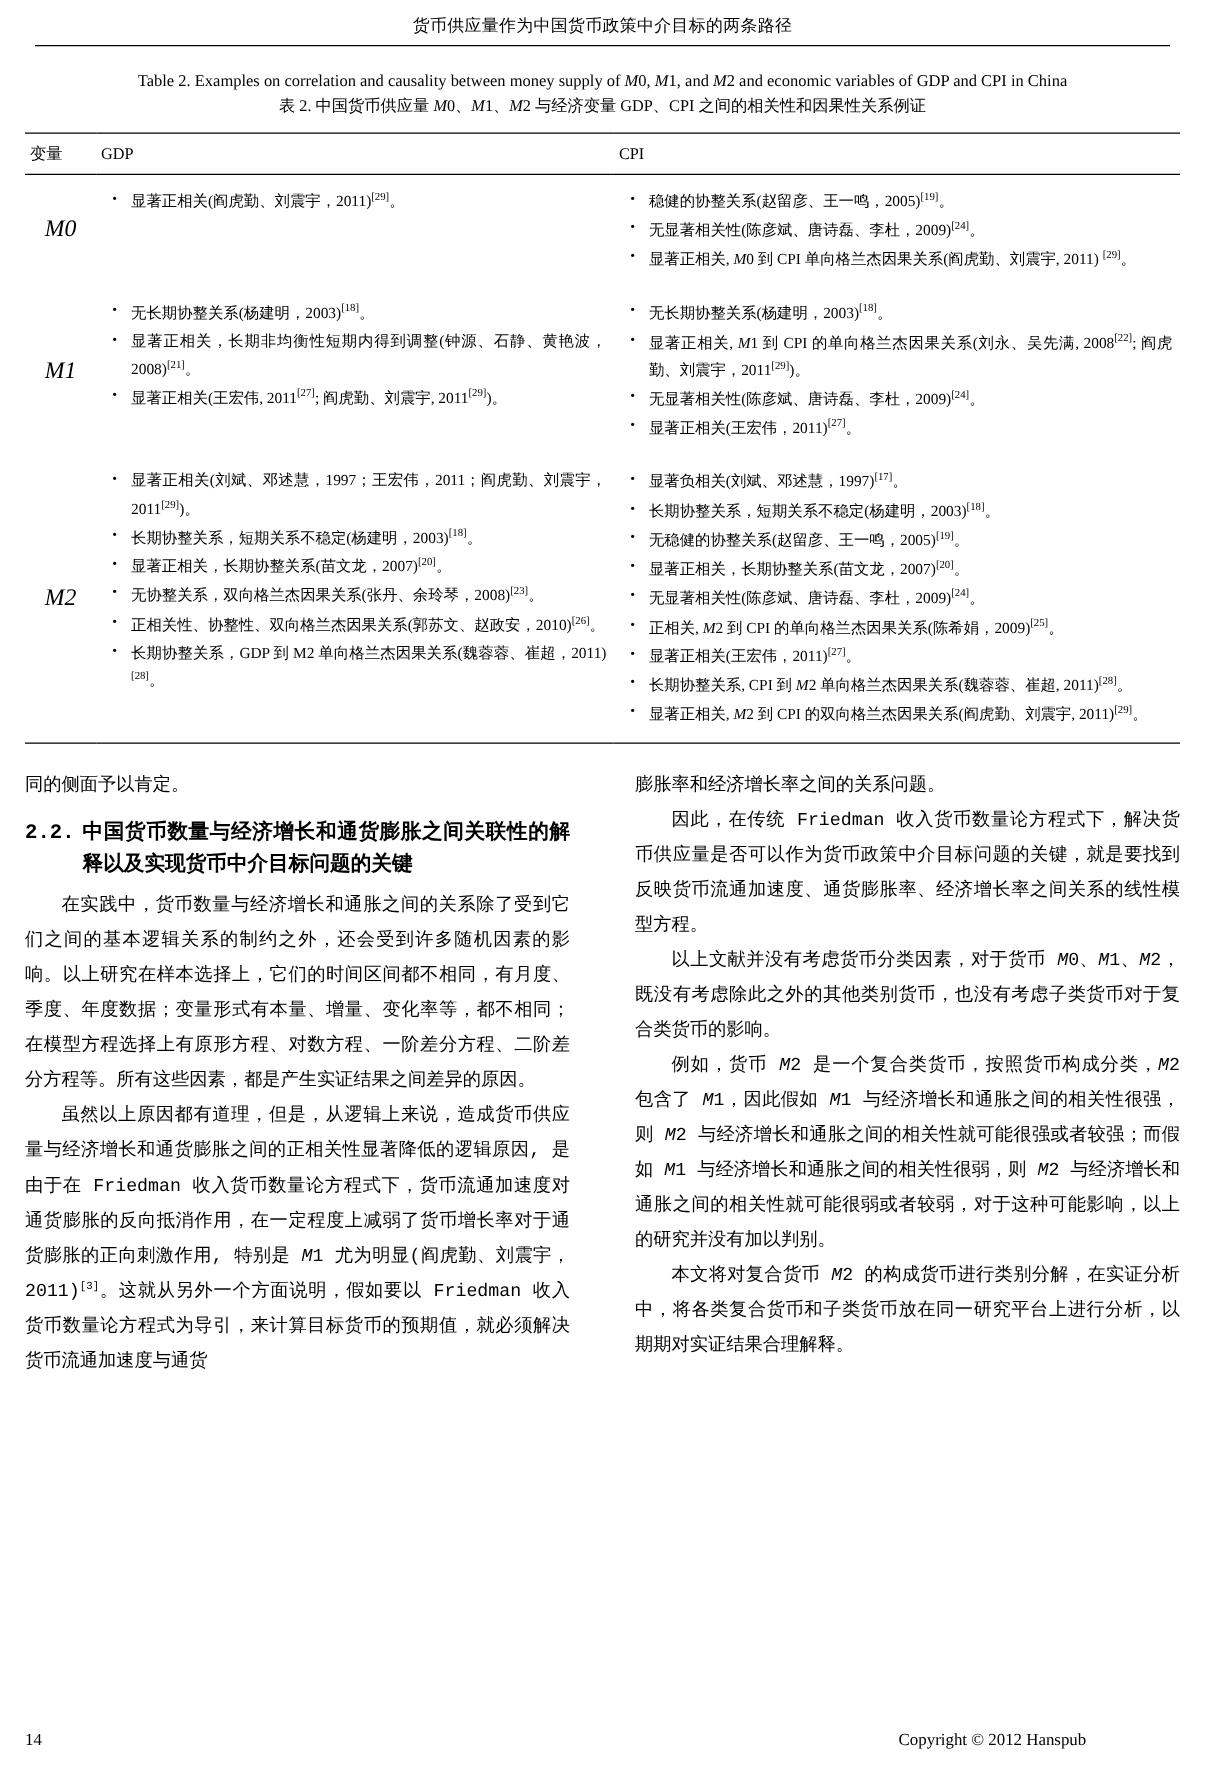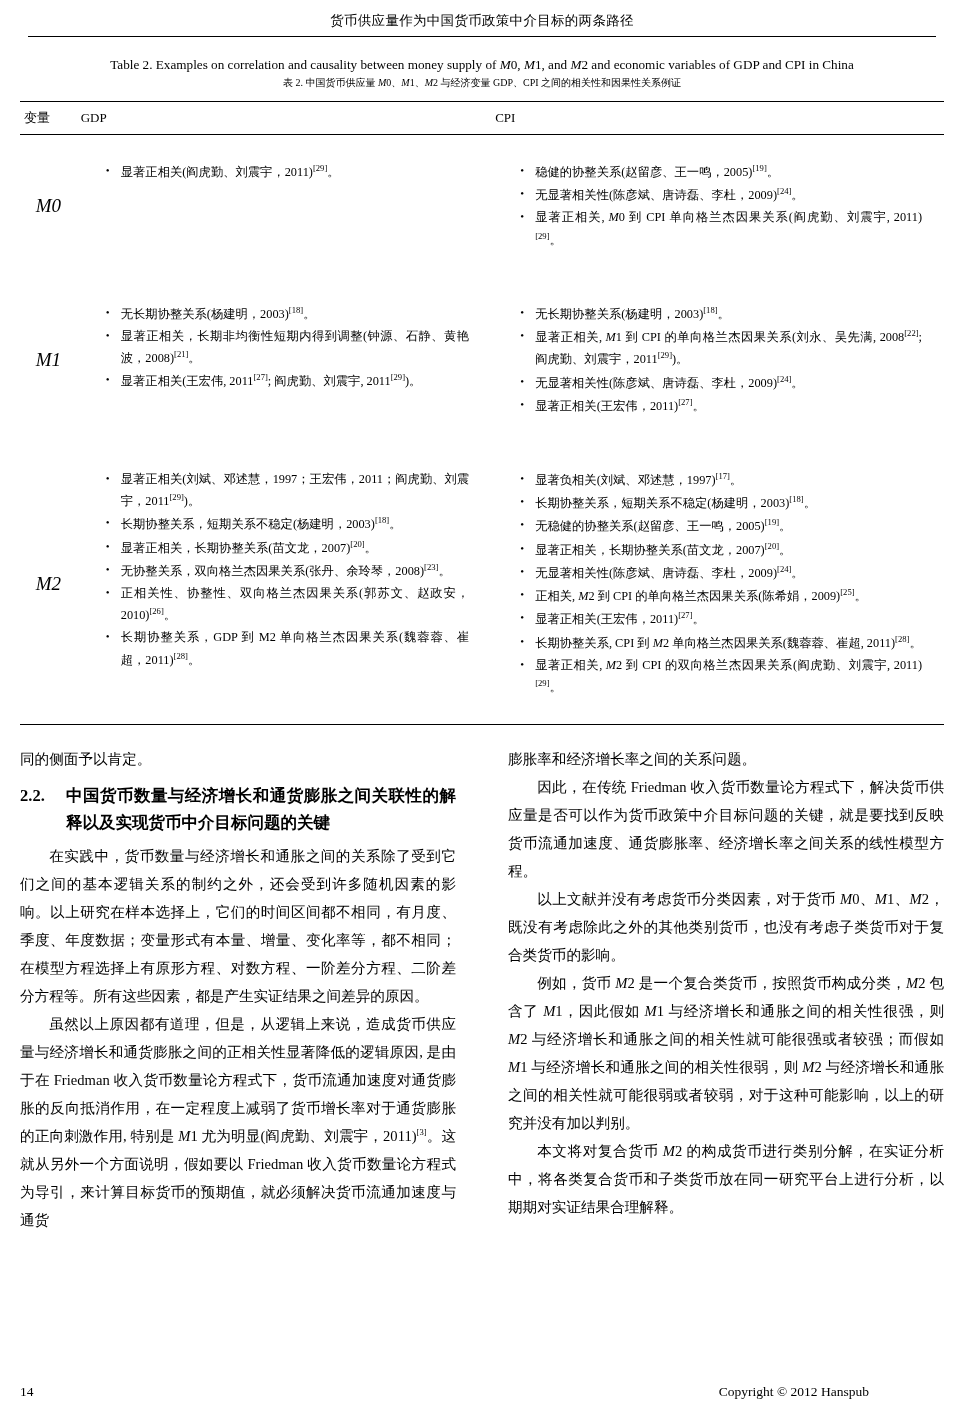--- a/index.html
+++ b/index.html
@@ -36,21 +36,21 @@
   .table-block {
     margin: 18px 20px 0 20px;
   }
   .table-title {
     text-align: center;
     font-weight: normal;
     font-size: 13.2px;
     line-height: 1.55;
   }
   .table-title .cn {
-    font-size: 10px;
+    font-size: 13px;
   }
   table.maintable {
     width: 100%;
     border-collapse: collapse;
     margin-top: 10px;
     font-size: 12.4px;
   }
   table.maintable thead th {
     font-weight: normal;
     padding: 7px 4px;
@@ -67,21 +67,21 @@
     font-style: italic;
     font-size: 19px;
   }
   td.cellcol {
     vertical-align: top;
     padding: 10px 6px 10px 6px;
   }
   td.gdpcol { width: 415px; }
   td.cpicol { width: 455px; }
   ul.bullets {
-    margin: 16px;
+    margin: 0;
     padding-left: 22px;
     list-style: none;
   }
   ul.bullets li {
     position: relative;
     line-height: 1.72;
     margin-bottom: 1px;
     text-align: justify;
     font-size: 12.3px;
   }
@@ -98,20 +98,21 @@
     margin: 8px 20px 0 20px;
     font-size: 11.6px;
     line-height: 1.75;
     text-align: justify;
   }
   .columns {
     position: relative;
     margin: 20px 20px 0 20px;
     display: flex;
     gap: 52px;
+    font-family: Liberation Mono, monospace;
   }
   .col {
     width: 444px;
     font-size: 14.6px;
     line-height: 1.92;
     text-align: justify;
   }
   .col p {
     margin: 0;
     text-indent: 2em;

